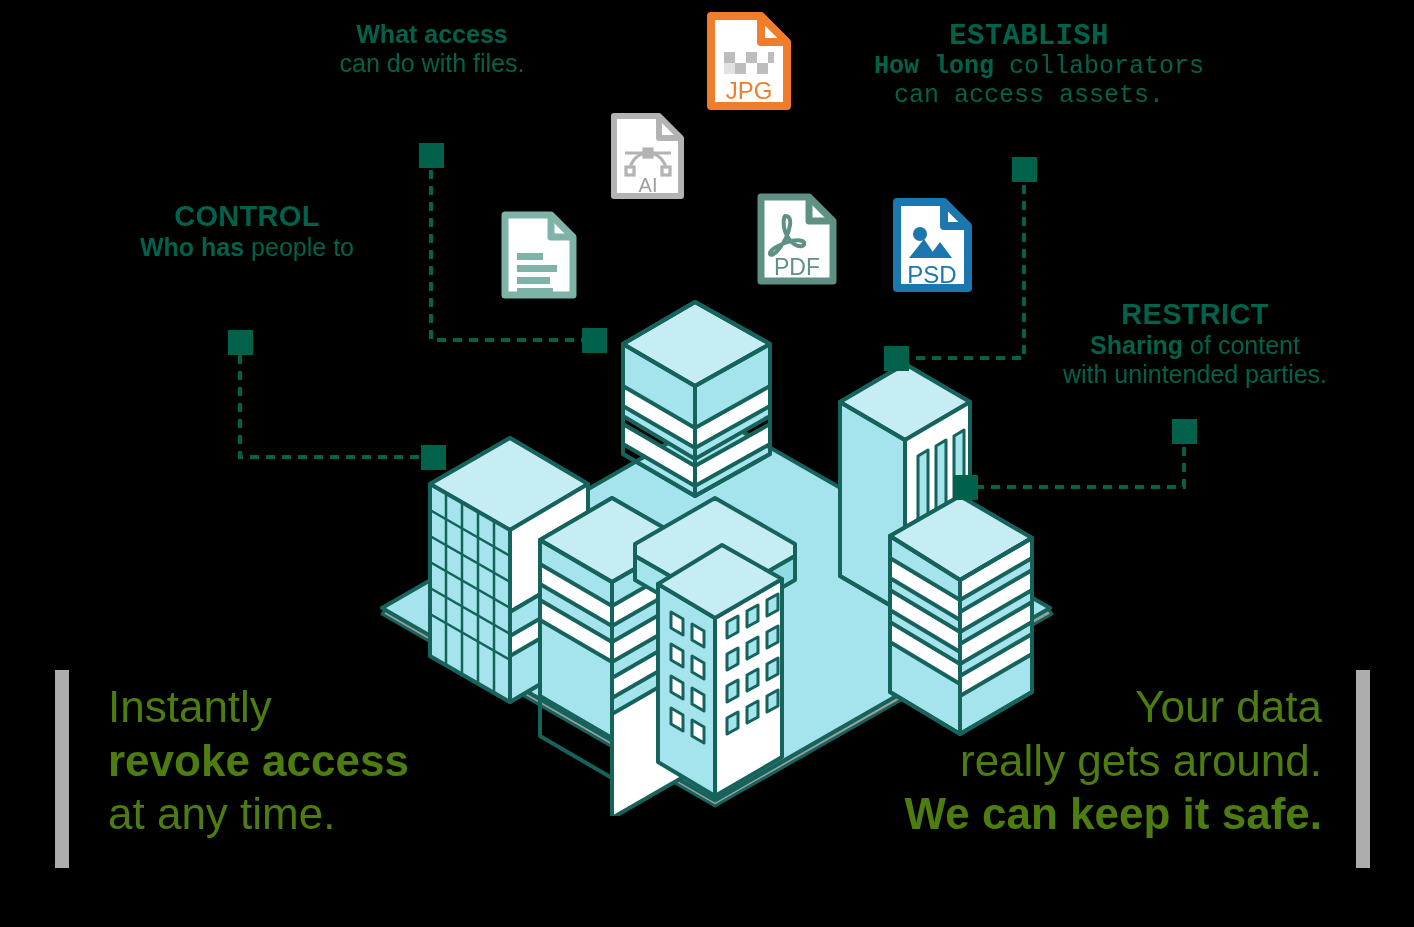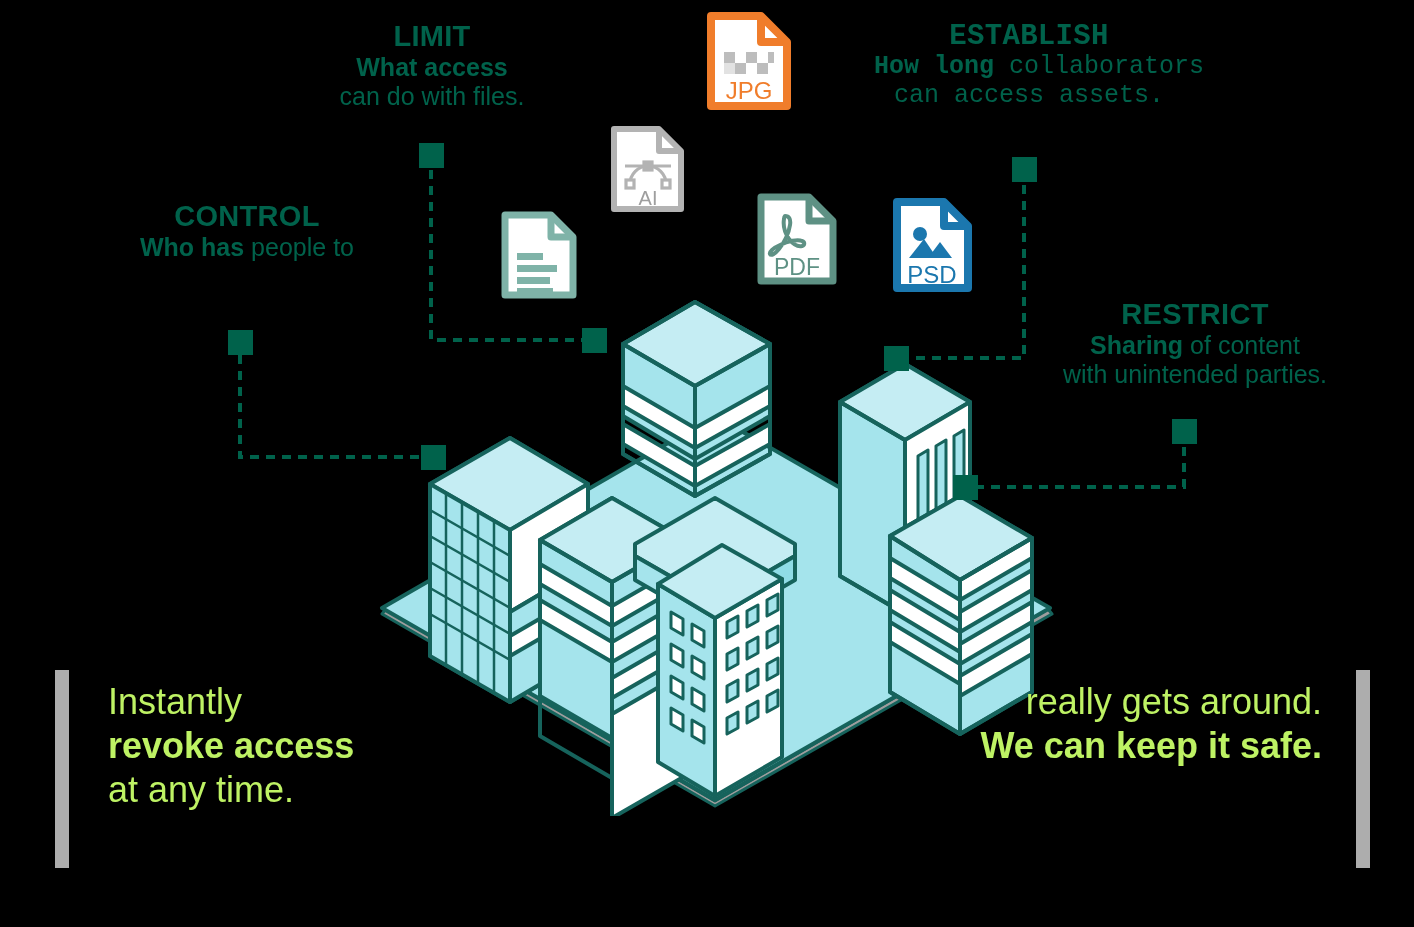--- a/index.html
+++ b/index.html
@@ -50,22 +50,22 @@
   .node {
     position: absolute;
     width: 25px;
     height: 25px;
     background: #00624B;
   }
 
   
   .statement {
     position: absolute;
-    color: #bef264;
-    font-size: 36px;
+    color: #4d7c0f;
+    font-size: 44px;
     line-height: 1.22;
     white-space: nowrap;
   }
   .statement .s-line { display: block; font-weight: normal; }
   .statement .s-line.strong { font-weight: bold; }
   .rule-bar {
     position: absolute;
     width: 14px;
     background: #ADADAD;
   }
@@ -232,21 +232,21 @@
       <path d="M52 6 V28 H74" fill="none" stroke="#7FB3A8" stroke-width="7" stroke-linejoin="round"></path>
       <g fill="#7FB3A8">
         <rect x="18" y="44" width="26" height="7"></rect>
         <rect x="18" y="56" width="40" height="7"></rect>
         <rect x="18" y="68" width="33" height="7"></rect>
         <rect x="18" y="79" width="36" height="5"></rect>
       </g>
     </svg>
   </div>
 
-  <div class="fileicon" style="left:609px; top:124px;">
+  <div class="fileicon" style="left:609px; top:111px;">
     <svg width="78" height="90" viewBox="0 0 78 90">
       <path d="M5 5 H50 L72 27 V85 H5 Z" fill="#FFFFFF" stroke="#B3B3B3" stroke-width="6" stroke-linejoin="round"></path>
       <path d="M50 5 V27 H72" fill="none" stroke="#B3B3B3" stroke-width="6" stroke-linejoin="round"></path>
       <g stroke="#B3B3B3" stroke-width="3.2" fill="none">
         <path d="M21 60 A18 18 0 0 1 57 60"></path>
         <line x1="16" y1="42" x2="62" y2="42"></line>
         <rect x="35" y="38" width="8" height="8" fill="#B3B3B3"></rect>
         <rect x="17" y="56" width="8" height="8" fill="#FFFFFF"></rect>
         <rect x="53" y="56" width="8" height="8" fill="#FFFFFF"></rect>
       </g>
@@ -293,21 +293,20 @@
       <text x="42" y="87" font-family="'Liberation Sans',sans-serif" font-size="24" fill="#1B77AE" text-anchor="middle">PSD</text>
     </svg>
   </div>
 
   <div class="callout ta-center" style="left:92px; top:200px; width:310px;">
     <span class="c-title">CONTROL</span>
     <span class="c-body"><span class="em">Who has</span><span> people to</span></span>
   </div>
 
   <div class="callout ta-center" style="left:292px; top:20px; width:280px;">
-    <span class="c-title">LIMIT</span>
     <span class="c-body"><span class="em">What access</span><span></span></span>
     <span class="c-body">can do with files.</span>
   </div>
 
   <div class="callout ta-center" style="left:874px; top:20px; width:310px;font-family:Liberation Mono, monospace;">
     <span class="c-title">ESTABLISH</span>
     <span class="c-body"><span class="em">How long</span><span> collaborators</span></span>
     <span class="c-body">can access assets.</span>
   </div>
 
@@ -321,17 +320,18 @@
 
   <div class="statement ta-left" style="left:108px; top:680px;">
     <span class="s-line">Instantly</span>
     <span class="s-line strong">revoke access</span>
     <span class="s-line">at any time.</span>
   </div>
 
   <div class="rule-bar" style="left:1356px; top:670px; height:198px;"></div>
 
   <div class="statement ta-right" style="right:92px; top:680px;">
+    <span class="s-line">Your data</span>
     <span class="s-line">really gets around.</span>
     <span class="s-line strong">We can keep it safe.</span>
   </div>
 
 </div>
 
 </body></html>

